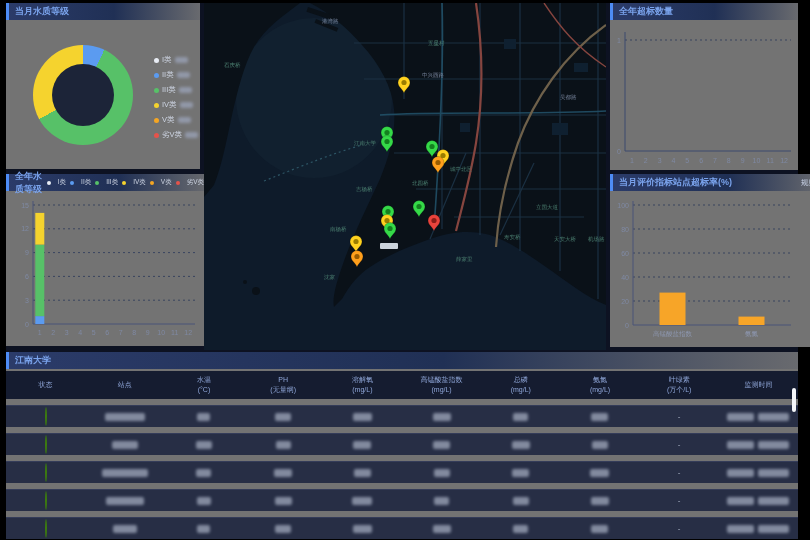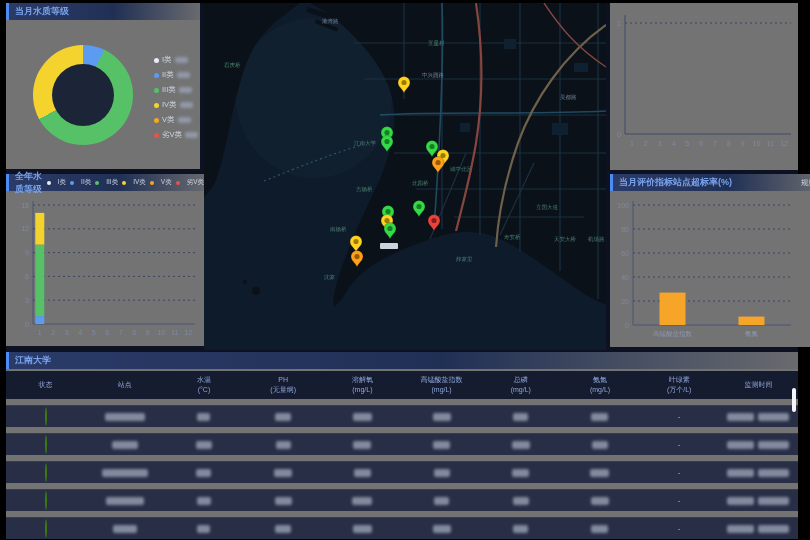--- a/index.html
+++ b/index.html
@@ -274,20 +274,23 @@
           </g>
           <g transform="translate(153,264)">
       <path d="M0 0 C-1.5 -4 -6 -6.2 -6 -10.5 a6 6 0 1 1 12 0 C6 -6.2 1.5 -4 0 0 Z" fill="#ff9f1c" stroke="rgba(0,0,0,.35)" stroke-width="0.6"></path>
       <circle cx="0" cy="-10.5" r="2.6" fill="#995b00"></circle>
           </g>
         </g>
     </svg>
   </div>
 
   <div class="panel" style="left:610px;top:3px;width:188px;height:167px;">
+    <div class="phead">
+      <span>全年超标数量</span>
+    </div>
     <div id="line-chart"><svg width="188" height="150" viewBox="0 0 188 150" xmlns="http://www.w3.org/2000/svg">
           <line x1="15" y1="20" x2="181" y2="20" stroke="#39445f" stroke-dasharray="2,3"></line>
           <text x="11" y="22.5" class="tick" text-anchor="end">1</text>
           <text x="11" y="133.5" class="tick" text-anchor="end">0</text>
           <line x1="15" y1="12" x2="15" y2="131" stroke="#3d4a6e"></line>
           <line x1="15" y1="131" x2="181" y2="131" stroke="#3d4a6e"></line>
           <text x="21.916666666666668" y="143" class="tick" text-anchor="middle">1</text>
           <text x="35.75" y="143" class="tick" text-anchor="middle">2</text>
           <text x="49.583333333333336" y="143" class="tick" text-anchor="middle">3</text>
           <text x="63.41666666666667" y="143" class="tick" text-anchor="middle">4</text>

